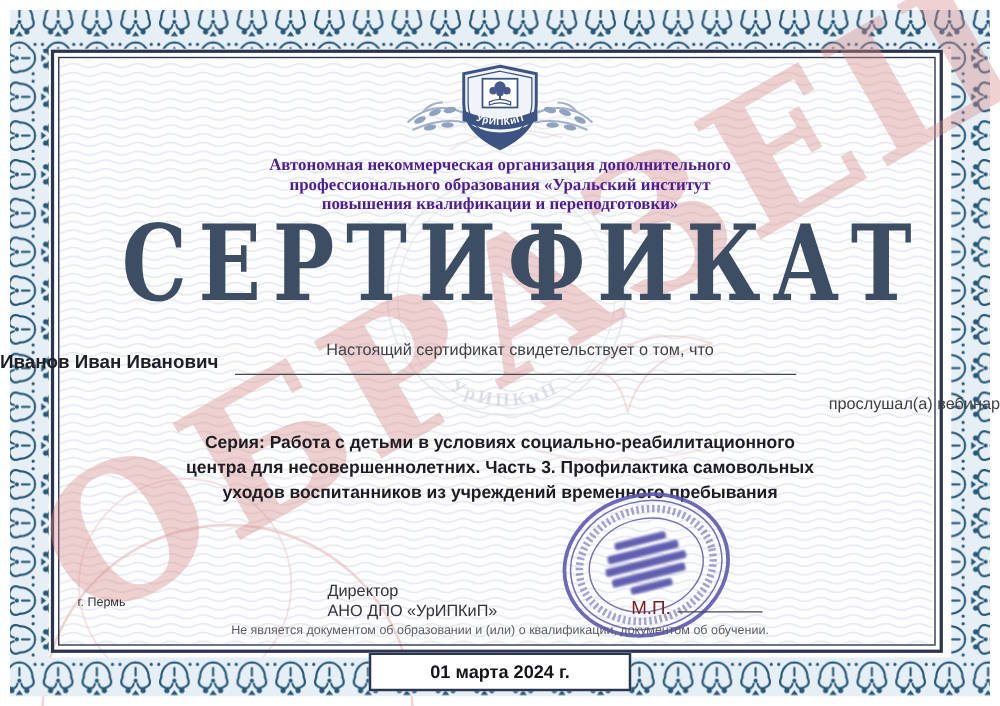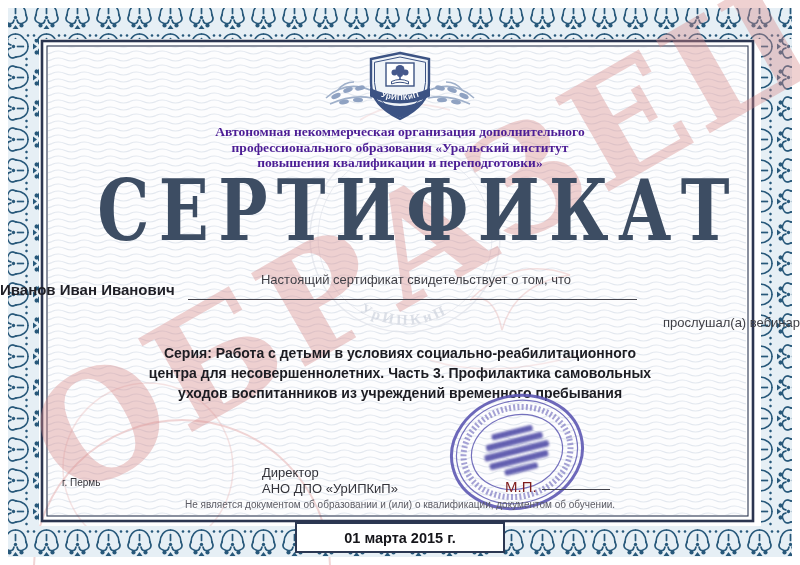--- a/index.html
+++ b/index.html
@@ -222,17 +222,17 @@
         <rect x="53" y="75.5" width="34" height="6" rx="2"></rect>
       </g>
     </svg>
 
     <div class="mp">М.П.</div>
     <div class="sig-line"></div>
 
     <div class="disclaimer">Не является документом об образовании и (или) о квалификации, документом об обучении.</div>
 
     <div class="date-box">
-      <span>01 марта 2015 г.</span>
+      <span>01 марта 2024 г.</span>
     </div>
 
   </div>
 </div>
 
 </body></html>

